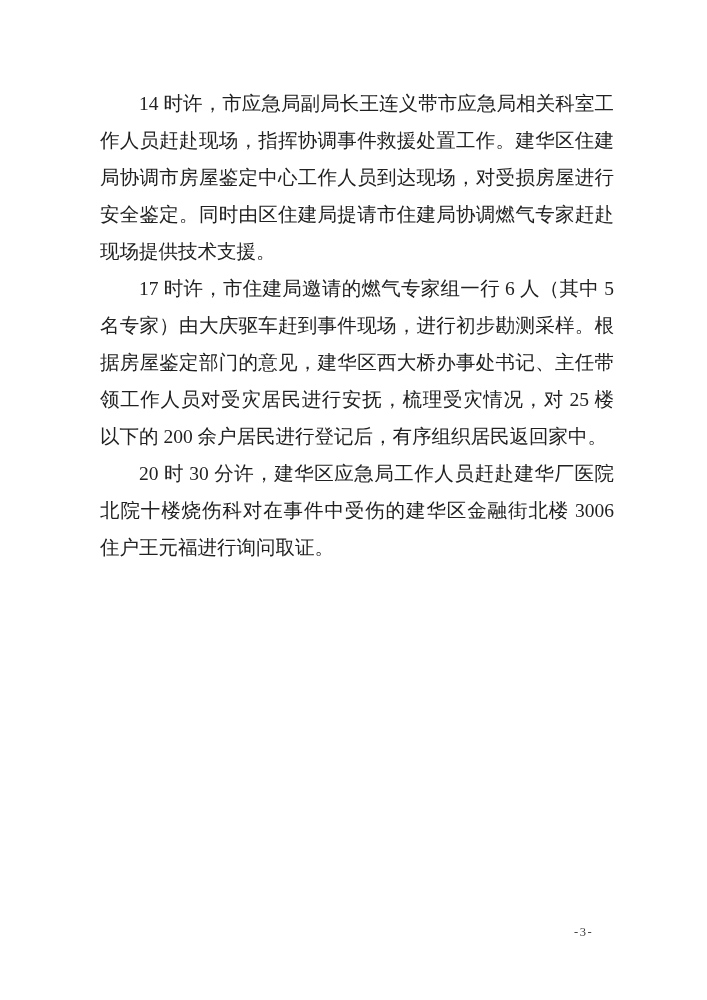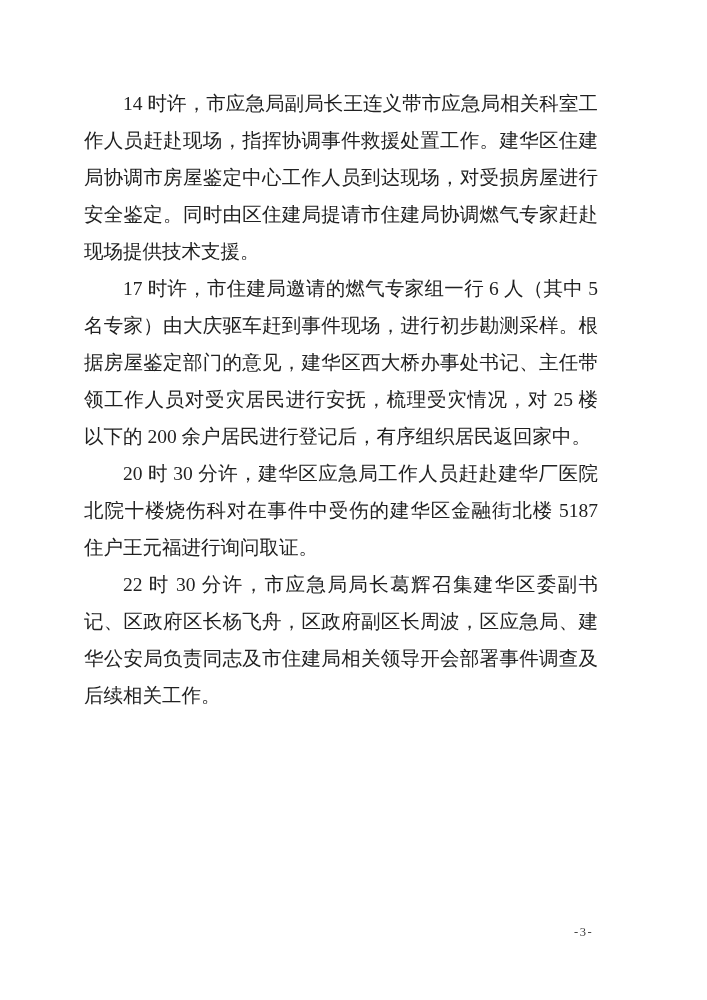--- a/index.html
+++ b/index.html
@@ -14,21 +14,21 @@
   .page {
     position: relative;
     width: 707px;
     height: 1000px;
     background: #ffffff;
     overflow: hidden;
     font-family: "Liberation Serif", "DejaVu Serif", serif;
   }
   .content {
     position: absolute;
-    left: 84px;
+    left: 100px;
     top: 85px;
     width: 514px;
   }
   .para {
     margin: 0;
     padding: 0;
     font-size: 19.5px;
     line-height: 37px;
     color: #212121;
     text-align: justify;
@@ -45,17 +45,16 @@
     font-family: "Liberation Serif", "DejaVu Serif", serif;
   }
 </style>
 </head>
 <body>
 
 <div class="page">
   <div class="content">
     <p class="para">14 时许，市应急局副局长王连义带市应急局相关科室工作人员赶赴现场，指挥协调事件救援处置工作。建华区住建局协调市房屋鉴定中心工作人员到达现场，对受损房屋进行安全鉴定。同时由区住建局提请市住建局协调燃气专家赶赴现场提供技术支援。</p>
     <p class="para">17 时许，市住建局邀请的燃气专家组一行 6 人（其中 5 名专家）由大庆驱车赶到事件现场，进行初步勘测采样。根据房屋鉴定部门的意见，建华区西大桥办事处书记、主任带领工作人员对受灾居民进行安抚，梳理受灾情况，对 25 楼以下的 200 余户居民进行登记后，有序组织居民返回家中。</p>
-    <p class="para">20 时 30 分许，建华区应急局工作人员赶赴建华厂医院北院十楼烧伤科对在事件中受伤的建华区金融街北楼 5187 住户王元福进行询问取证。</p>
-    <p class="para">22 时 30 分许，市应急局局长葛辉召集建华区委副书记、区政府区长杨飞舟，区政府副区长周波，区应急局、建华公安局负责同志及市住建局相关领导开会部署事件调查及后续相关工作。</p>
+    <p class="para">20 时 30 分许，建华区应急局工作人员赶赴建华厂医院北院十楼烧伤科对在事件中受伤的建华区金融街北楼 3006 住户王元福进行询问取证。</p>
   </div>
   <div class="page-number">-3-</div>
 </div>
 
 </body></html>

